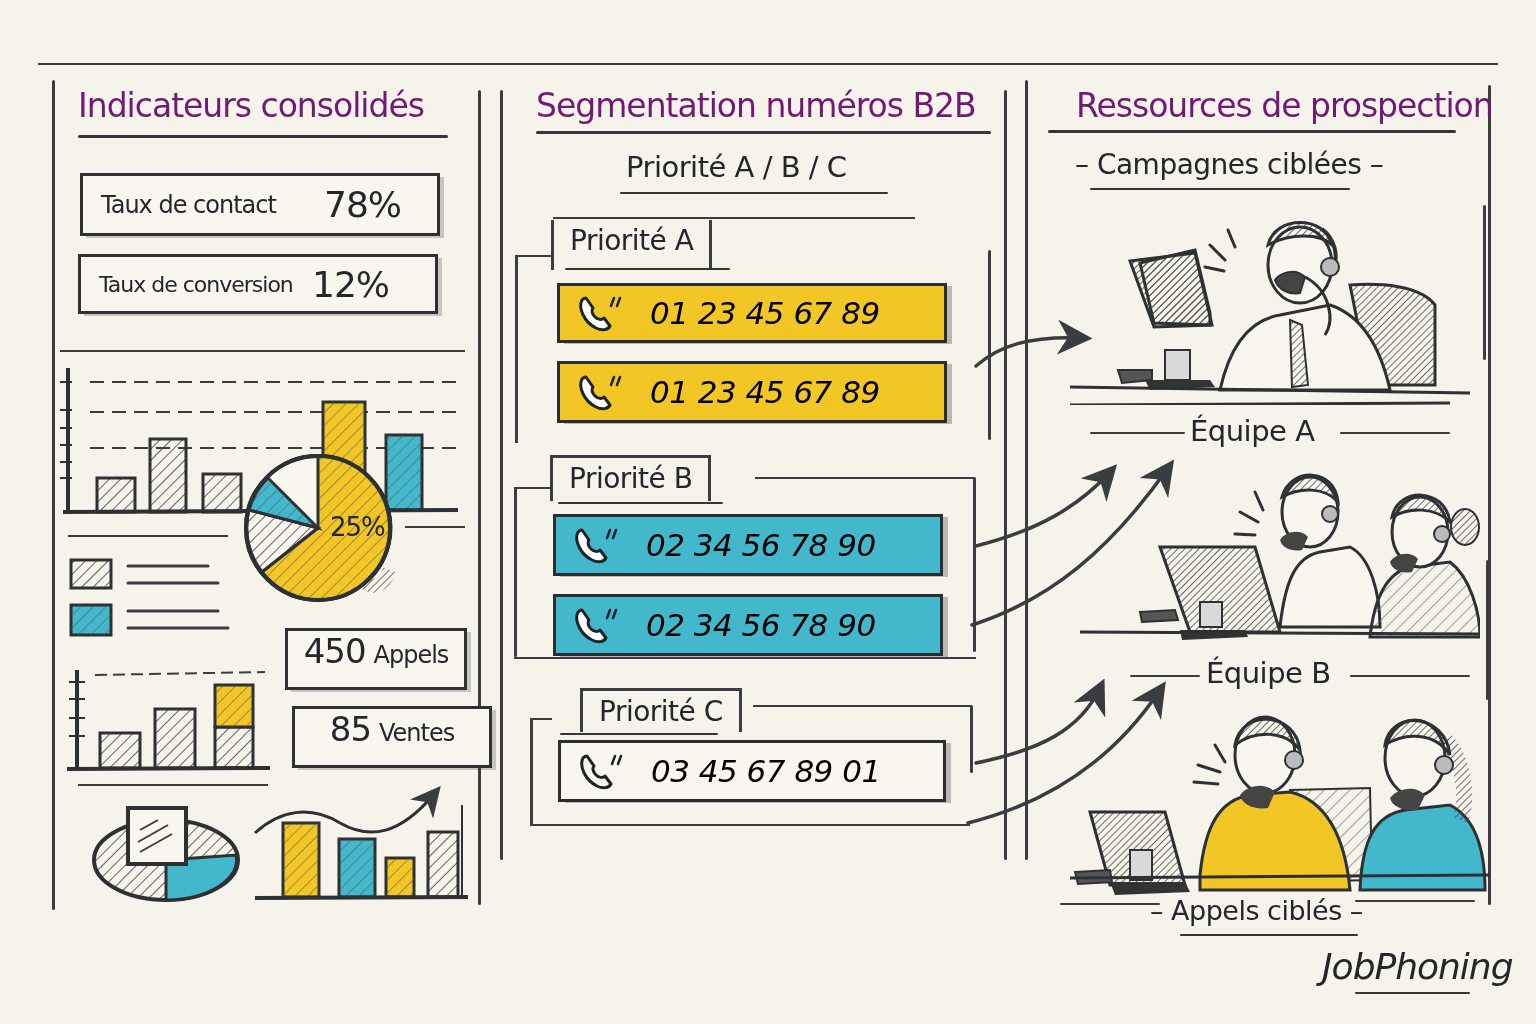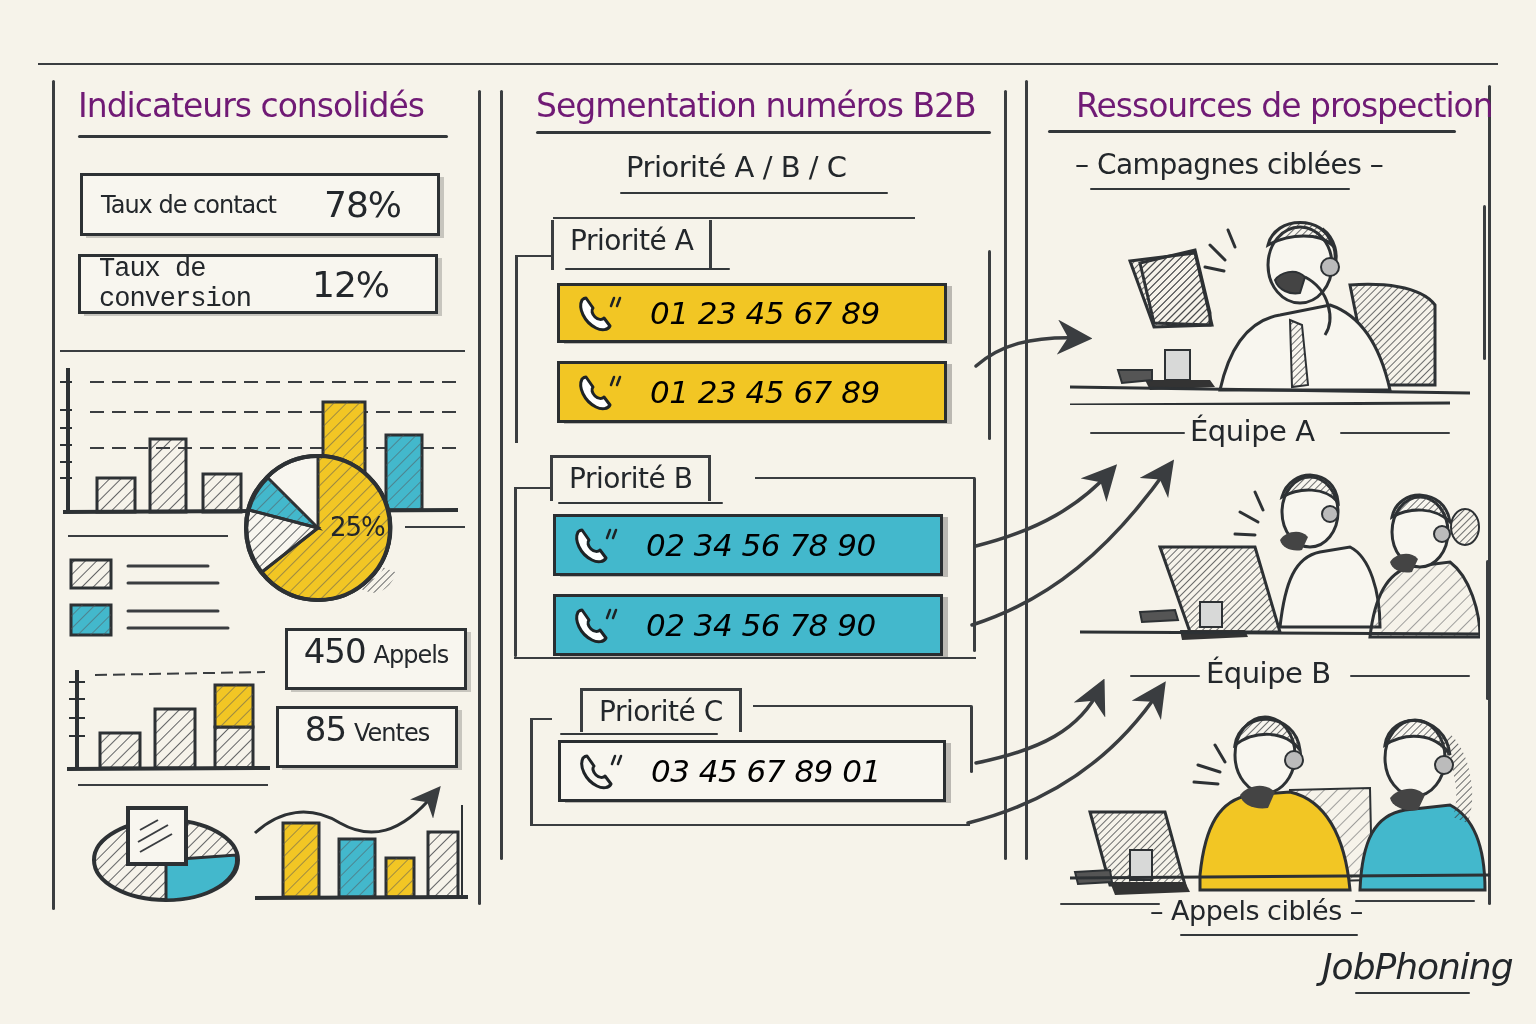--- a/index.html
+++ b/index.html
@@ -81,21 +81,21 @@
 
 <section>
   <div class="title" style="left:78px;top:86px;">Indicateurs consolidés</div>
   <div class="title-underline" style="left:78px;top:135px;width:370px;"></div>
 
   <div class="kpi-box" style="left:80px;top:173px;width:360px;height:63px;">
     <span class="kpi-label">Taux de contact</span>
     <span class="kpi-value" style="margin-right:18px;">78%</span>
   </div>
   <div class="kpi-box" style="left:78px;top:254px;width:360px;height:60px;">
-    <span class="kpi-label" style="font-size:27px;font-family:Liberation Mono, monospace;">Taux de conversion</span>
+    <span class="kpi-label" style="font-size:22px;">Taux de conversion</span>
     <span class="kpi-value" style="margin-right:28px;">12%</span>
   </div>
 
   <div class="rule" style="left:60px;top:350px;width:405px;height:2px;"></div>
 
   <svg class="abs" style="left:58px;top:360px;" width="410" height="160">
     <line x1="10" y1="8" x2="10" y2="150" stroke="#2d3134" stroke-width="4"></line>
     <g stroke="#2d3134" stroke-width="2">
       <line x1="2" y1="22" x2="14" y2="22"></line>
         <line x1="2" y1="50" x2="14" y2="50"></line>
@@ -159,21 +159,21 @@
     <rect x="150" y="62" width="38" height="41" fill="url(#hatch)" stroke="#2d3134" stroke-width="3"></rect>
     <rect x="150" y="20" width="38" height="42" fill="#f2c624" stroke="#2d3134" stroke-width="3"></rect>
     <rect x="150" y="20" width="38" height="42" fill="url(#hatchLight)"></rect>
     <line x1="2" y1="104" x2="205" y2="103" stroke="#2d3134" stroke-width="4"></line>
   </svg>
 
   <div class="stat-box" style="left:285px;top:628px;width:182px;height:62px;">
     <span class="stat-num">450</span>
     <span class="stat-unit">Appels</span>
   </div>
-  <div class="stat-box" style="left:276px;top:706px;width:182px;height:62px;">
+  <div class="stat-box" style="left:292px;top:706px;width:200px;height:62px;">
     <span class="stat-num">85</span>
     <span class="stat-unit">Ventes</span>
   </div>
 
   <div class="rule" style="left:78px;top:784px;width:190px;height:2px;"></div>
 
   <svg class="abs" style="left:88px;top:800px;" width="160" height="105">
     <ellipse cx="78" cy="60" rx="72" ry="40" fill="url(#hatch)" stroke="#2d3134" stroke-width="4"></ellipse>
     <path d="M78,60 L148,55 A72,40 0 0 1 78,100 Z" fill="#43b8cc" stroke="#2d3134" stroke-width="3"></path>
     <rect x="40" y="8" width="58" height="56" fill="#f8f6ef" stroke="#2d3134" stroke-width="4"></rect>

